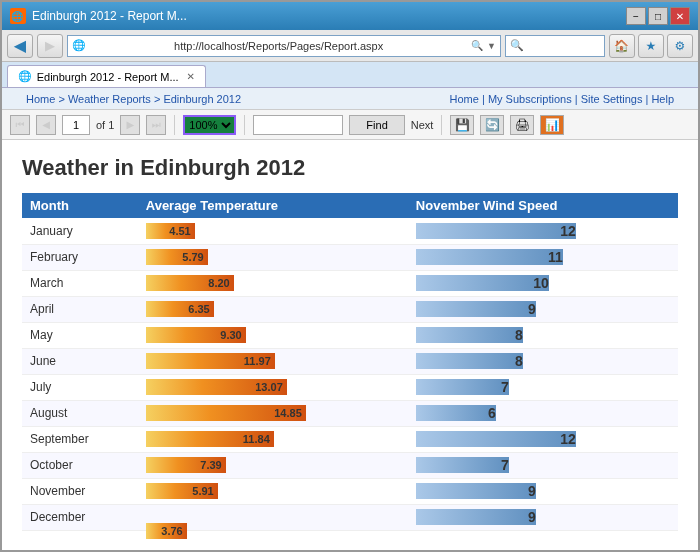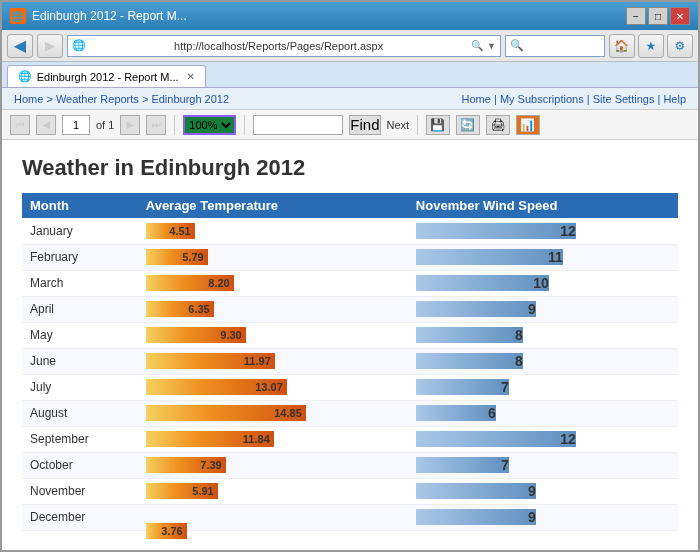--- a/index.html
+++ b/index.html
@@ -26,31 +26,31 @@
     .search-box { width: 100px; height: 22px; border: 1px solid #7da2c5; background: white; padding: 0 4px; font-size: 11px; display: flex; align-items: center; }
     .search-icon { color: #aaa; font-size: 11px; }
 
     
     .tab-bar { background: #d4e5f5; border-bottom: 1px solid #aac; display: flex; align-items: flex-end; height: 26px; padding: 0 5px; gap: 2px; }
     .tab { height: 22px; padding: 0 10px; background: white; border: 1px solid #aac; border-bottom: none; display: flex; align-items: center; gap: 5px; font-size: 11px; cursor: pointer; border-radius: 3px 3px 0 0; }
     .tab .tab-icon { color: #ff6600; font-size: 11px; }
     .tab .tab-close { color: #666; font-size: 10px; margin-left: 3px; }
 
     
-    .menu-bar { background: #e8f0f8; border-bottom: 1px solid #ccc; padding: 2px 12px; display: flex; justify-content: space-between; font-size: 11px; color: #2255aa; height: 22px; align-items: center; }
+    .menu-bar { background: #e8f0f8; border-bottom: 1px solid #ccc; padding: 2px 24px; display: flex; justify-content: space-between; font-size: 11px; color: #2255aa; height: 22px; align-items: center; }
 
     
     .report-toolbar { background: #f5f5f5; border-bottom: 1px solid #ccc; padding: 3px 8px; display: flex; align-items: center; gap: 6px; height: 30px; }
     .toolbar-nav-btn { width: 20px; height: 20px; background: #e0e0e0; border: 1px solid #aaa; display: flex; align-items: center; justify-content: center; font-size: 10px; cursor: pointer; color: #555; }
     .toolbar-nav-btn.disabled { color: #ccc; }
     .page-input { width: 28px; height: 20px; border: 1px solid #aaa; text-align: center; font-size: 11px; }
     .toolbar-text { font-size: 11px; color: #333; }
     .zoom-select { height: 20px; border: 2px solid #8b5cf6; font-size: 11px; background: #15803d; }
     .find-input { width: 90px; height: 20px; border: 1px solid #aaa; padding: 0 3px; font-size: 11px; }
-    .find-btn { height: 20px; padding: 0 0; background: #e0e0e0; border: 1px solid #aaa; font-size: 15px; cursor: pointer; }
+    .find-btn { height: 20px; padding: 0 16px; background: #e0e0e0; border: 1px solid #aaa; font-size: 11px; cursor: pointer; }
     .toolbar-icon-btn { width: 24px; height: 20px; background: #e0e0e0; border: 1px solid #aaa; display: flex; align-items: center; justify-content: center; cursor: pointer; font-size: 12px; }
     .toolbar-sep { width: 1px; height: 20px; background: #ccc; margin: 0 2px; }
 
     
     .report-content { background: white; flex: 1; padding: 15px 20px; overflow: hidden; position: relative; }
 
     .report-title { font-size: 22px; font-weight: bold; color: #333; margin-bottom: 12px; }
 
     
     .weather-table { width: 100%; border-collapse: collapse; }

